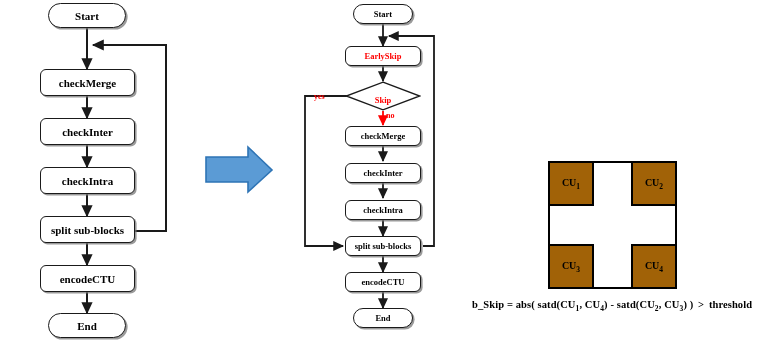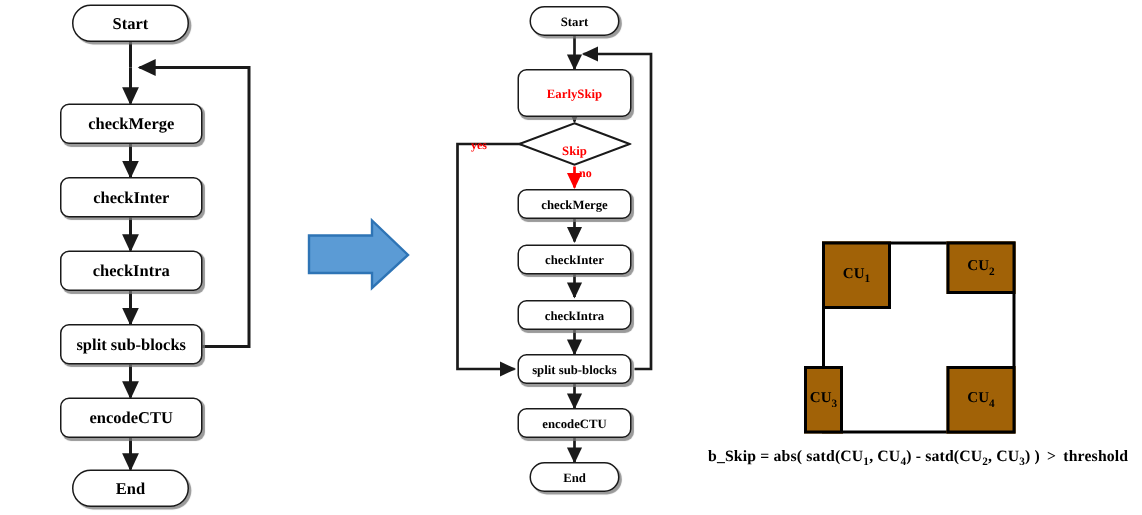--- a/index.html
+++ b/index.html
@@ -183,21 +183,21 @@
     <div class="node term" style="left:48px; top:313px; width:78px; height:25px; font-size:11px;">
       <span>End</span>
     </div>
   </div>
 
   <div>
     <div class="node term" style="left:353px; top:4px; width:60px; height:20px; font-size:8.5px;">
       <span>Start</span>
     </div>
 
-    <div class="node proc red" style="left:345px; top:46px; width:76px; height:32px; font-size:8.5px;">
+    <div class="node proc red" style="left:345px; top:46px; width:76px; height:20px; font-size:8.5px;">
       <span>EarlySkip</span>
     </div>
 
     <div class="diamond-wrap" style="left:345px; top:81px; width:76px; height:30px;">
       <svg width="76" height="30" viewBox="0 0 76 30">
         <path d="M38,1.2 L74.8,15 L38,28.8 L1.2,15 z" fill="#ffffff" stroke="#1a1a1a" stroke-width="1.4"></path>
       </svg>
       <div class="diamond-label" style="font-size:8.5px;">Skip</div>
     </div>
 
@@ -223,24 +223,24 @@
     <div class="edge-label" style="left:314px; top:92px; font-size:8px;">yes</div>
     <div class="edge-label" style="left:386px; top:111px; font-size:8px;">no</div>
   </div>
 
   <div>
     <div class="cu-outer" style="left:548px; top:161px; width:129px; height:128px;"></div>
 
     <div class="cu-cell" style="left:548px; top:161px; width:46px; height:45px;">
       <span><span>CU</span><sub>1</sub></span>
     </div>
-    <div class="cu-cell" style="left:631px; top:161px; width:46px; height:35px;">
+    <div class="cu-cell" style="left:631px; top:161px; width:46px; height:45px;">
       <span><span>CU</span><sub>2</sub></span>
     </div>
-    <div class="cu-cell" style="left:536px; top:244px; width:26px; height:45px;">
+    <div class="cu-cell" style="left:548px; top:244px; width:46px; height:45px;">
       <span><span>CU</span><sub>3</sub></span>
     </div>
     <div class="cu-cell" style="left:631px; top:244px; width:46px; height:45px;">
       <span><span>CU</span><sub>4</sub></span>
     </div>
 
     <div class="formula" style="left:472px; top:299px;">
       <span>b_Skip</span>
       <span>=</span>
       <span>abs(</span>

